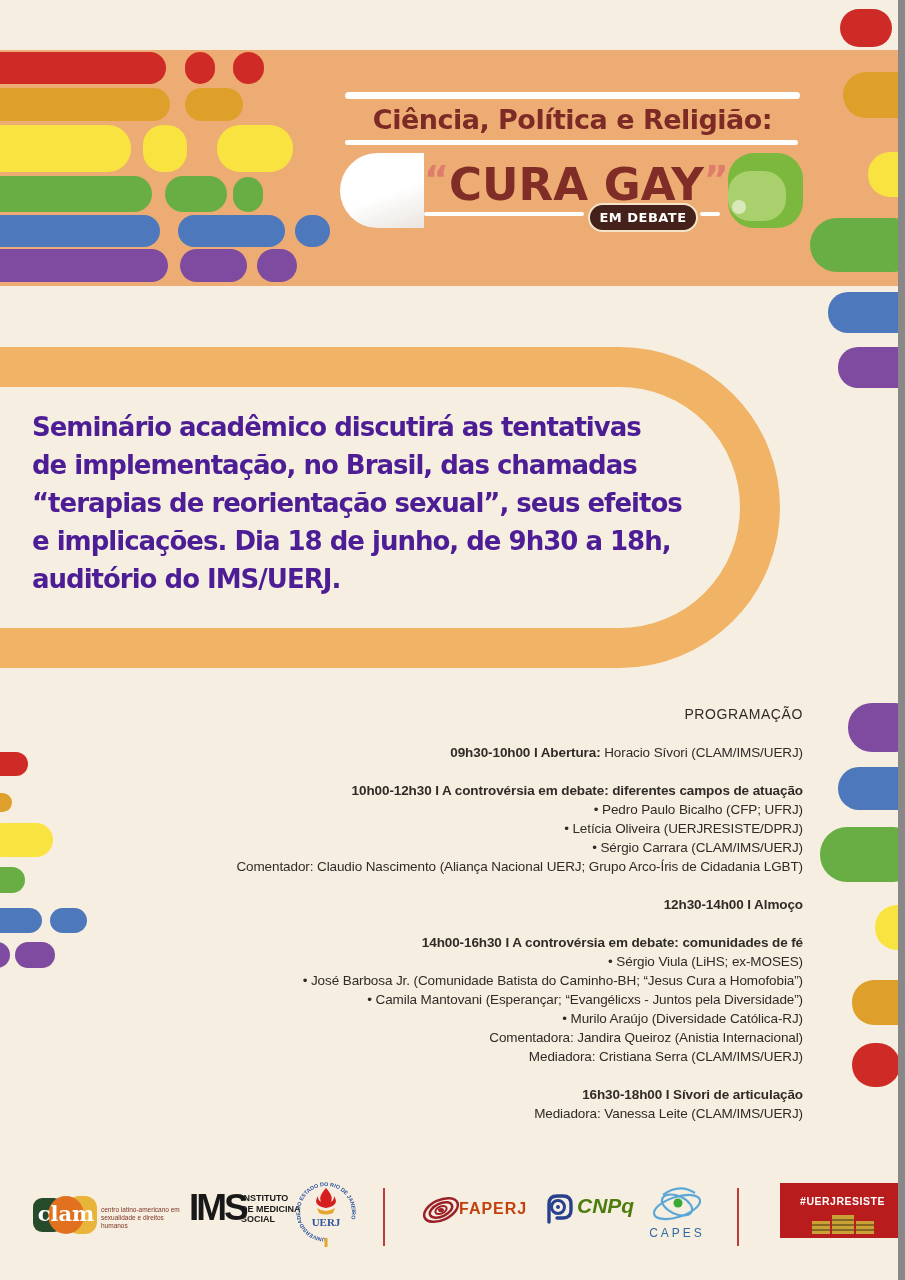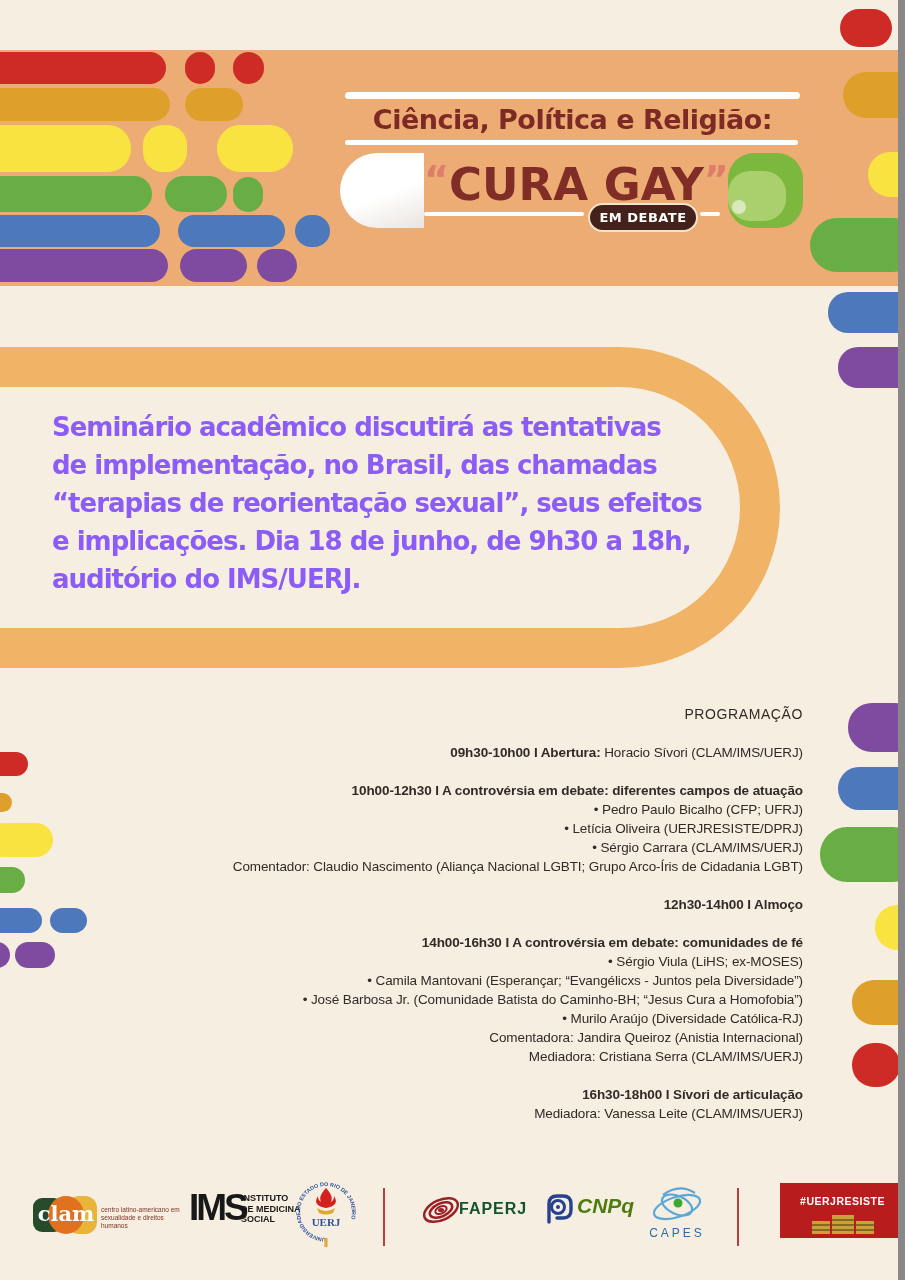--- a/index.html
+++ b/index.html
@@ -24,22 +24,22 @@
           background:#a9d06c;border-radius:22px;}
   .green-capsule .hl{position:absolute;left:4px;bottom:14px;width:14px;height:14px;
           background:#d9e9bb;border-radius:50%;}
   .badge{position:absolute;left:588px;top:203px;width:106px;height:25px;background:#45211b;
          border:2px solid #f3e3c9;border-radius:15px;color:#ffffff;font-size:13px;font-weight:bold;
          text-align:center;line-height:25px;letter-spacing:0.5px;box-sizing:content-box;}
   .badge-line{position:absolute;top:212px;height:4px;background:#ffffff;border-radius:2px;}
   
   .outline{position:absolute;left:-60px;top:347px;width:840px;height:321px;
            border:40px solid #f1b467;border-radius:0 170px 170px 0;box-sizing:border-box;}
-  .intro{position:absolute;left:52px;top:408px;width:730px;font-size:26px;line-height:38px;
-         font-weight:bold;letter-spacing:-1px;color:#8b5cf6;}
+  .intro{position:absolute;left:32px;top:408px;width:730px;font-size:26px;line-height:38px;
+         font-weight:bold;letter-spacing:-1px;color:#4c1d95;}
   .intro p{margin:0;}
   
   .program{position:absolute;left:103px;top:705px;width:700px;font-family:"Liberation Sans",sans-serif;
            font-size:13.5px;line-height:19px;color:#2f2b27;letter-spacing:-0.1px;}
   .program p{margin:0;text-align:right;}
   .prog-head{letter-spacing:0.6px;font-size:14px;}
   .session{margin-top:19px;}
   .s-title{font-weight:bold;}
   .s-title .speaker{font-weight:normal;}
   
@@ -49,21 +49,21 @@
   .clam-gold{position:absolute;left:34px;top:0;width:30px;height:38px;background:#e8b53a;border-radius:12px;}
   .clam-circ{position:absolute;left:15px;top:0;width:36px;height:38px;background:#e2711f;border-radius:50%;}
   .clam-word{position:absolute;left:2px;top:5px;width:62px;text-align:center;color:#ffffff;
              font-family:"DejaVu Serif",serif;font-size:21px;font-weight:bold;}
   .clam-tag{position:absolute;left:101px;top:1206px;width:90px;font-family:"Liberation Sans",sans-serif;
             font-size:6.5px;line-height:8px;color:#7c3424;}
   .ims-word{position:absolute;left:189px;top:1187px;font-size:37px;font-weight:bold;color:#181818;
             letter-spacing:-3px;font-family:"Liberation Sans",sans-serif;}
   .ims-lines{position:absolute;left:241px;top:1193px;font-family:"Liberation Sans",sans-serif;
              font-size:9px;font-weight:bold;line-height:10.5px;color:#181818;letter-spacing:0px;}
-  .faperj-label{position:absolute;left:459px;top:1200px;font-size:16px;font-weight:bold;color:#14532d;
+  .faperj-label{position:absolute;left:459px;top:1200px;font-size:16px;font-weight:bold;color:#c2410c;
                 letter-spacing:1px;font-family:"Liberation Sans",sans-serif;}
   .cnpq-label{position:absolute;left:577px;top:1194px;font-size:21px;font-weight:bold;font-style:italic;
               color:#4d7c0f;font-family:"Liberation Sans",sans-serif;}
   .capes-label{position:absolute;left:645px;top:1226px;width:64px;text-align:center;font-size:12px;
                color:#2d6ca3;letter-spacing:3px;font-family:"Liberation Sans",sans-serif;}
   .resiste{position:absolute;left:780px;top:1183px;width:125px;height:55px;background:#b91c1c;}
   .resiste .tag{position:absolute;left:0;top:12px;width:125px;text-align:center;color:#ffffff;
                 font-size:10.5px;font-weight:bold;letter-spacing:0.5px;font-family:"Liberation Sans",sans-serif;}
   .resiste svg{position:absolute;left:28px;bottom:2px;}
 </style>
@@ -144,32 +144,32 @@
 
     <div class="session">
       <p class="s-title"><b>09h30-10h00 I Abertura:</b><span class="speaker"> Horacio Sívori (CLAM/IMS/UERJ)</span></p>
     </div>
 
     <div class="session">
       <p class="s-title"><b>10h00-12h30 I A controvérsia em debate: diferentes campos de atuação</b></p>
       <p>• Pedro Paulo Bicalho (CFP; UFRJ)</p>
       <p>• Letícia Oliveira (UERJRESISTE/DPRJ)</p>
       <p>• Sérgio Carrara (CLAM/IMS/UERJ)</p>
-      <p>Comentador: Claudio Nascimento (Aliança Nacional LGBTI; Grupo Arco-Íris de Cidadania LGBT)</p>
+      <p>Comentador: Claudio Nascimento (Aliança Nacional UERJ; Grupo Arco-Íris de Cidadania LGBT)</p>
     </div>
 
     <div class="session">
       <p class="s-title"><b>12h30-14h00 I Almoço</b></p>
     </div>
 
     <div class="session">
       <p class="s-title"><b>14h00-16h30 I A controvérsia em debate: comunidades de fé</b></p>
       <p>• Sérgio Viula (LiHS; ex-MOSES)</p>
+      <p>• José Barbosa Jr. (Comunidade Batista do Caminho-BH; “Jesus Cura a Homofobia”)</p>
       <p>• Camila Mantovani (Esperançar; “Evangélicxs - Juntos pela Diversidade”)</p>
-      <p>• José Barbosa Jr. (Comunidade Batista do Caminho-BH; “Jesus Cura a Homofobia”)</p>
       <p>• Murilo Araújo (Diversidade Católica-RJ)</p>
       <p>Comentadora: Jandira Queiroz (Anistia Internacional)</p>
       <p>Mediadora: Cristiana Serra (CLAM/IMS/UERJ)</p>
     </div>
 
     <div class="session">
       <p class="s-title"><b>16h30-18h00 I Sívori de articulação</b></p>
       <p>Mediadora: Vanessa Leite (CLAM/IMS/UERJ)</p>
     </div>
   </div>

